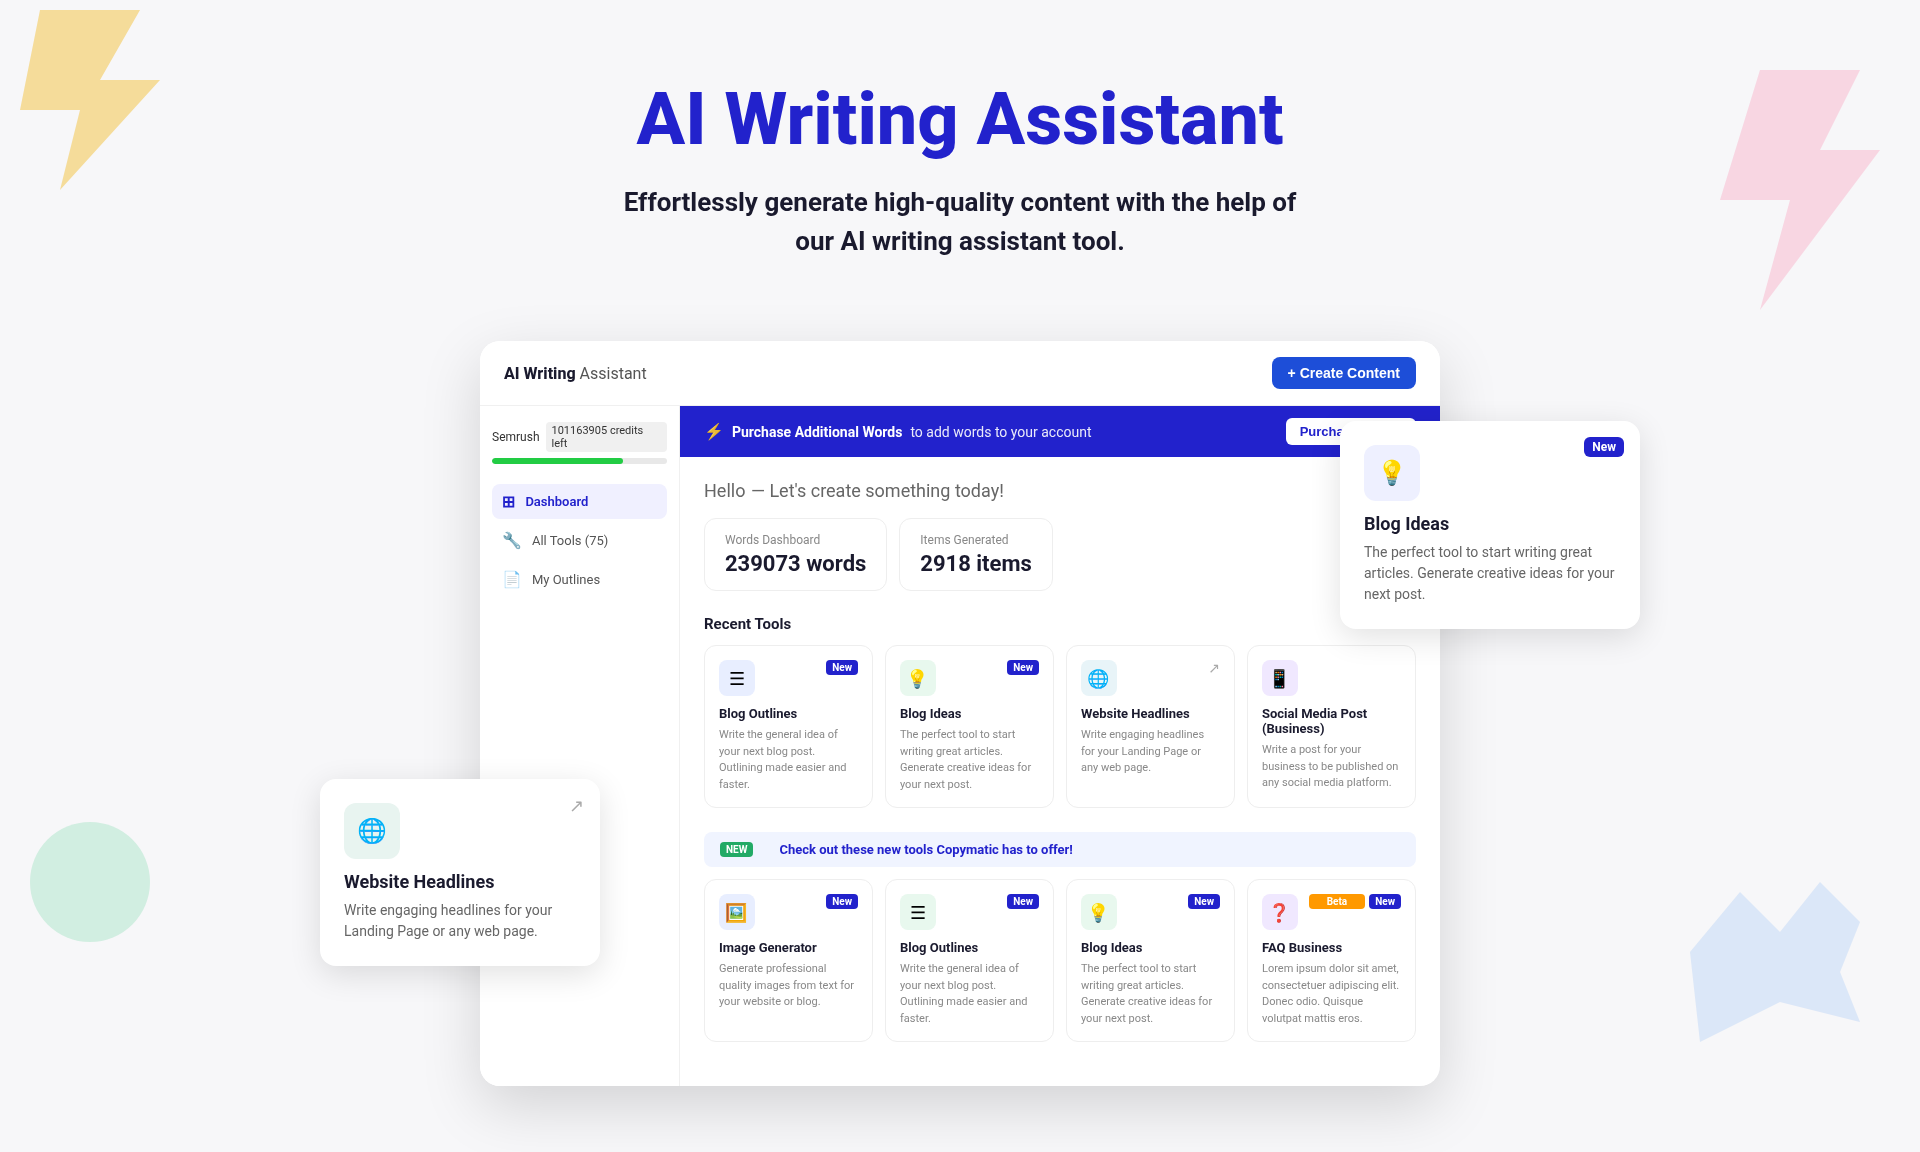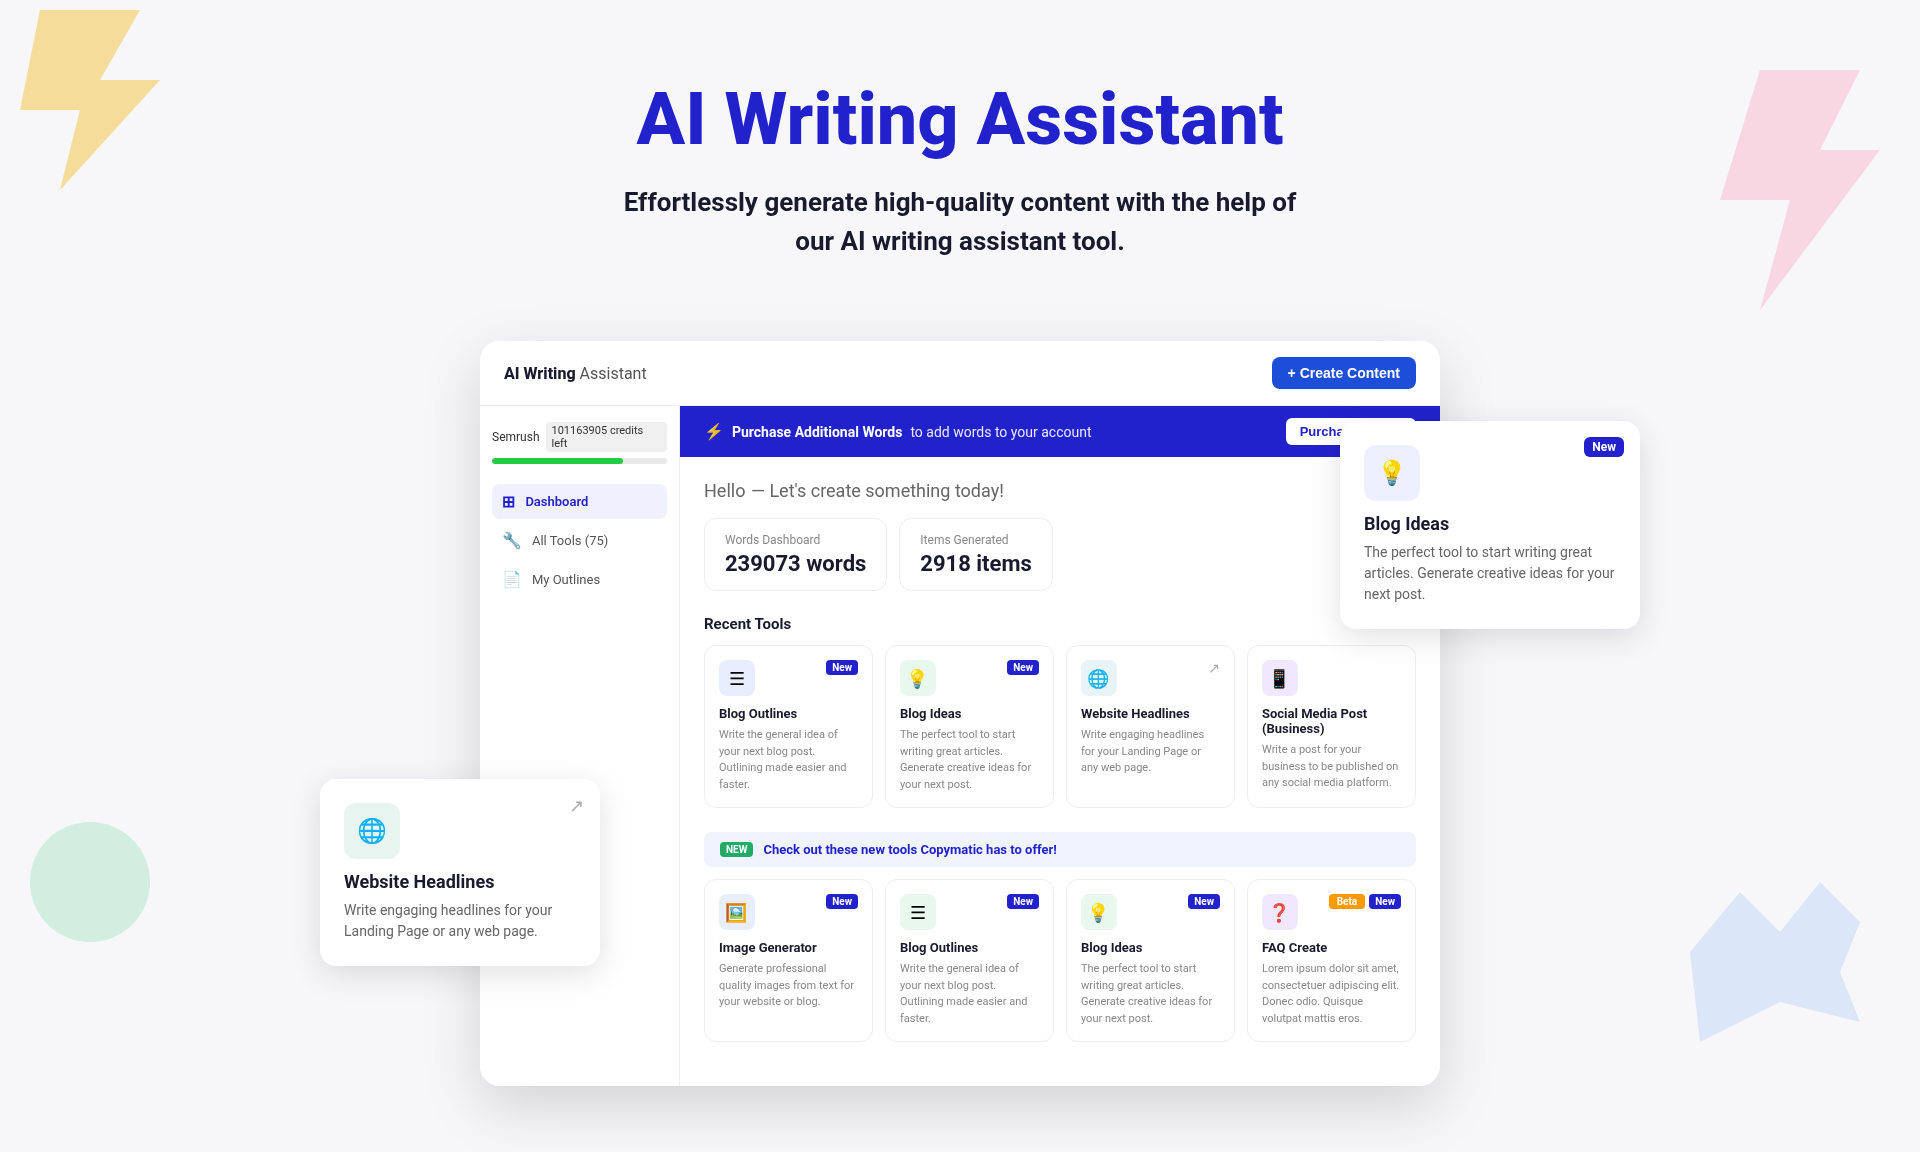--- a/index.html
+++ b/index.html
@@ -368,21 +368,21 @@
       font-size: 10px;
       font-weight: 700;
       padding: 2px 6px;
       border-radius: 4px;
     }
     .badge-beta {
       background: #ff9900;
       color: white;
       font-size: 10px;
       font-weight: 700;
-      padding: 2px 8px;
+      padding: 2px 18px;
       border-radius: 4px;
     }
     .tool-arrow {
       color: #aaa;
       font-size: 14px;
     }
     .tool-name {
       font-size: 13px;
       font-weight: 700;
       color: #1a1a2e;
@@ -403,20 +403,21 @@
       align-items: center;
       gap: 10px;
       margin-bottom: 12px;
     }
     .new-tools-banner .badge-new-small {
       background: #22aa66;
     }
     .new-tools-text {
       font-size: 13px;
       color: #333;
+      margin-left: 16px;
     }
     .new-tools-text strong {
       color: #2222cc;
     }
 
     
     .lightning {
       color: #ffcc00;
       font-size: 16px;
     }
@@ -606,21 +607,21 @@
             </div>
 
             <div class="tool-card">
               <div class="tool-card-header">
                 <div class="tool-icon purple">❓</div>
                 <div style="display:flex;gap:4px;">
                   <span class="badge-beta">Beta</span>
                   <span class="badge-new-small">New</span>
                 </div>
               </div>
-              <div class="tool-name">FAQ Create</div>
+              <div class="tool-name">FAQ Business</div>
               <div class="tool-desc">Lorem ipsum dolor sit amet, consectetuer adipiscing elit. Donec odio. Quisque volutpat mattis eros.</div>
             </div>
 
           </div>
 
         </div>
       </div>
     </div>
   </div>
 </div>

